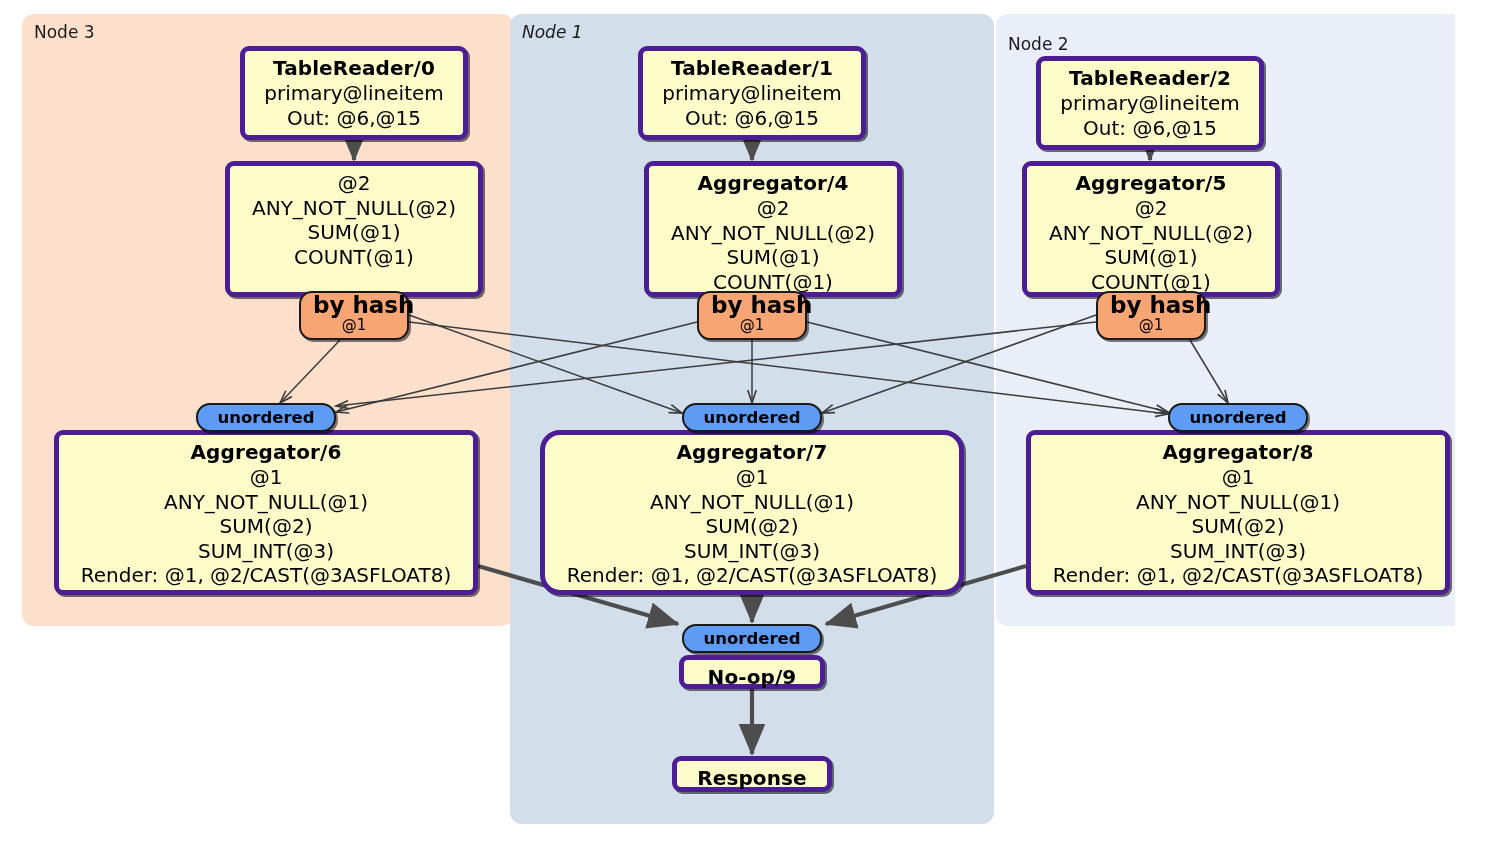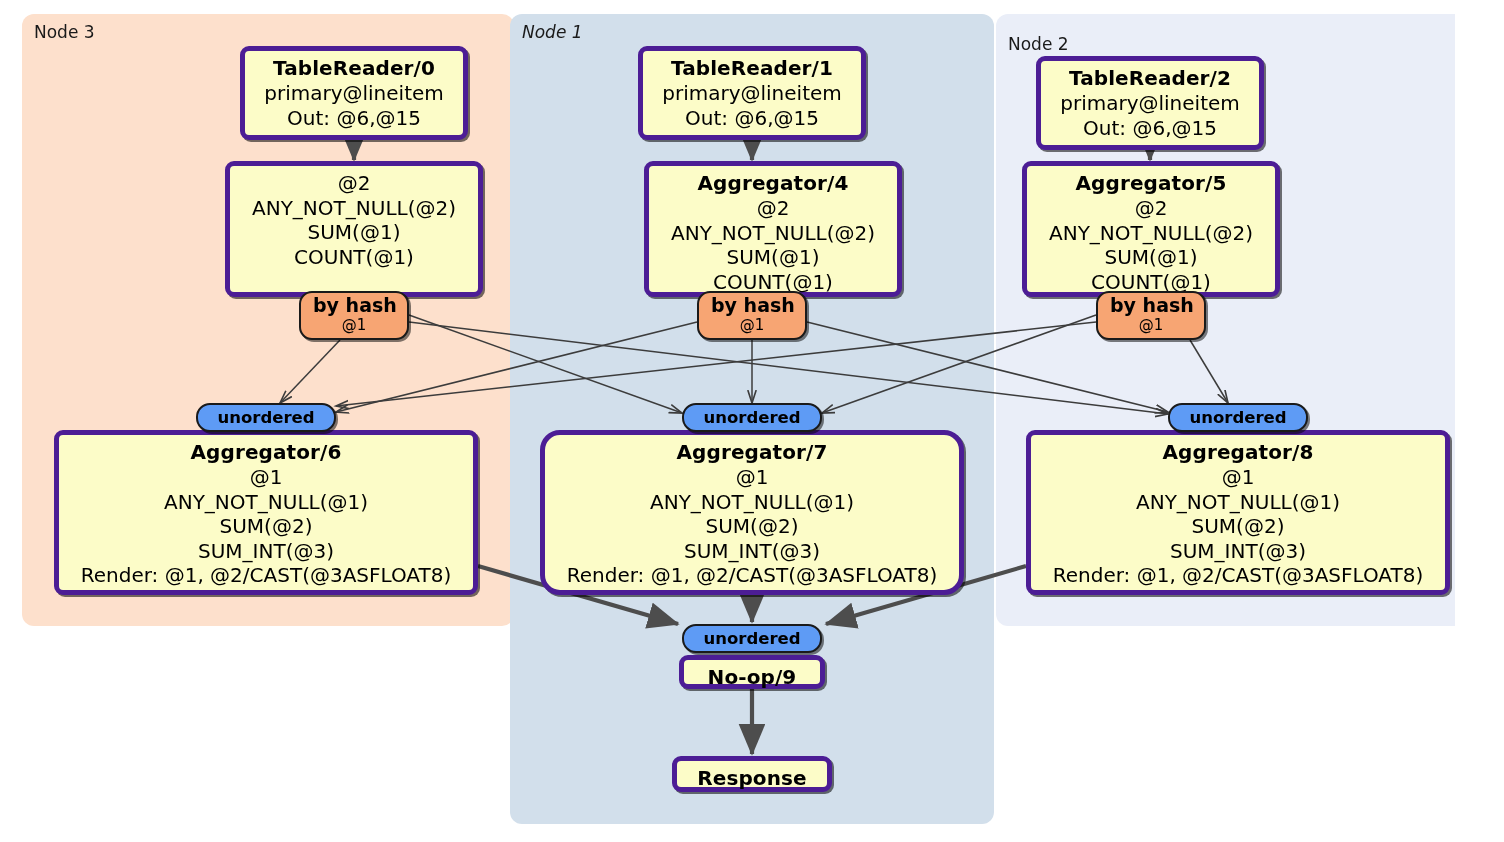--- a/index.html
+++ b/index.html
@@ -75,21 +75,21 @@
     border: 2px solid #1a1a1a;
     border-radius: 13px;
     box-shadow: 2px 2px 0 rgba(0,0,0,0.5);
     text-align: center;
     padding: 2px 12px 4px 12px;
     color: #000;
     z-index: 5;
   }
   .router .rtitle {
     font-weight: bold;
-    font-size: 19px;
+    font-size: 23px;
     line-height: 21px;
     white-space: nowrap;
   }
   .router .rline {
     font-size: 15px;
     line-height: 19px;
     white-space: nowrap;
   }
 
   

